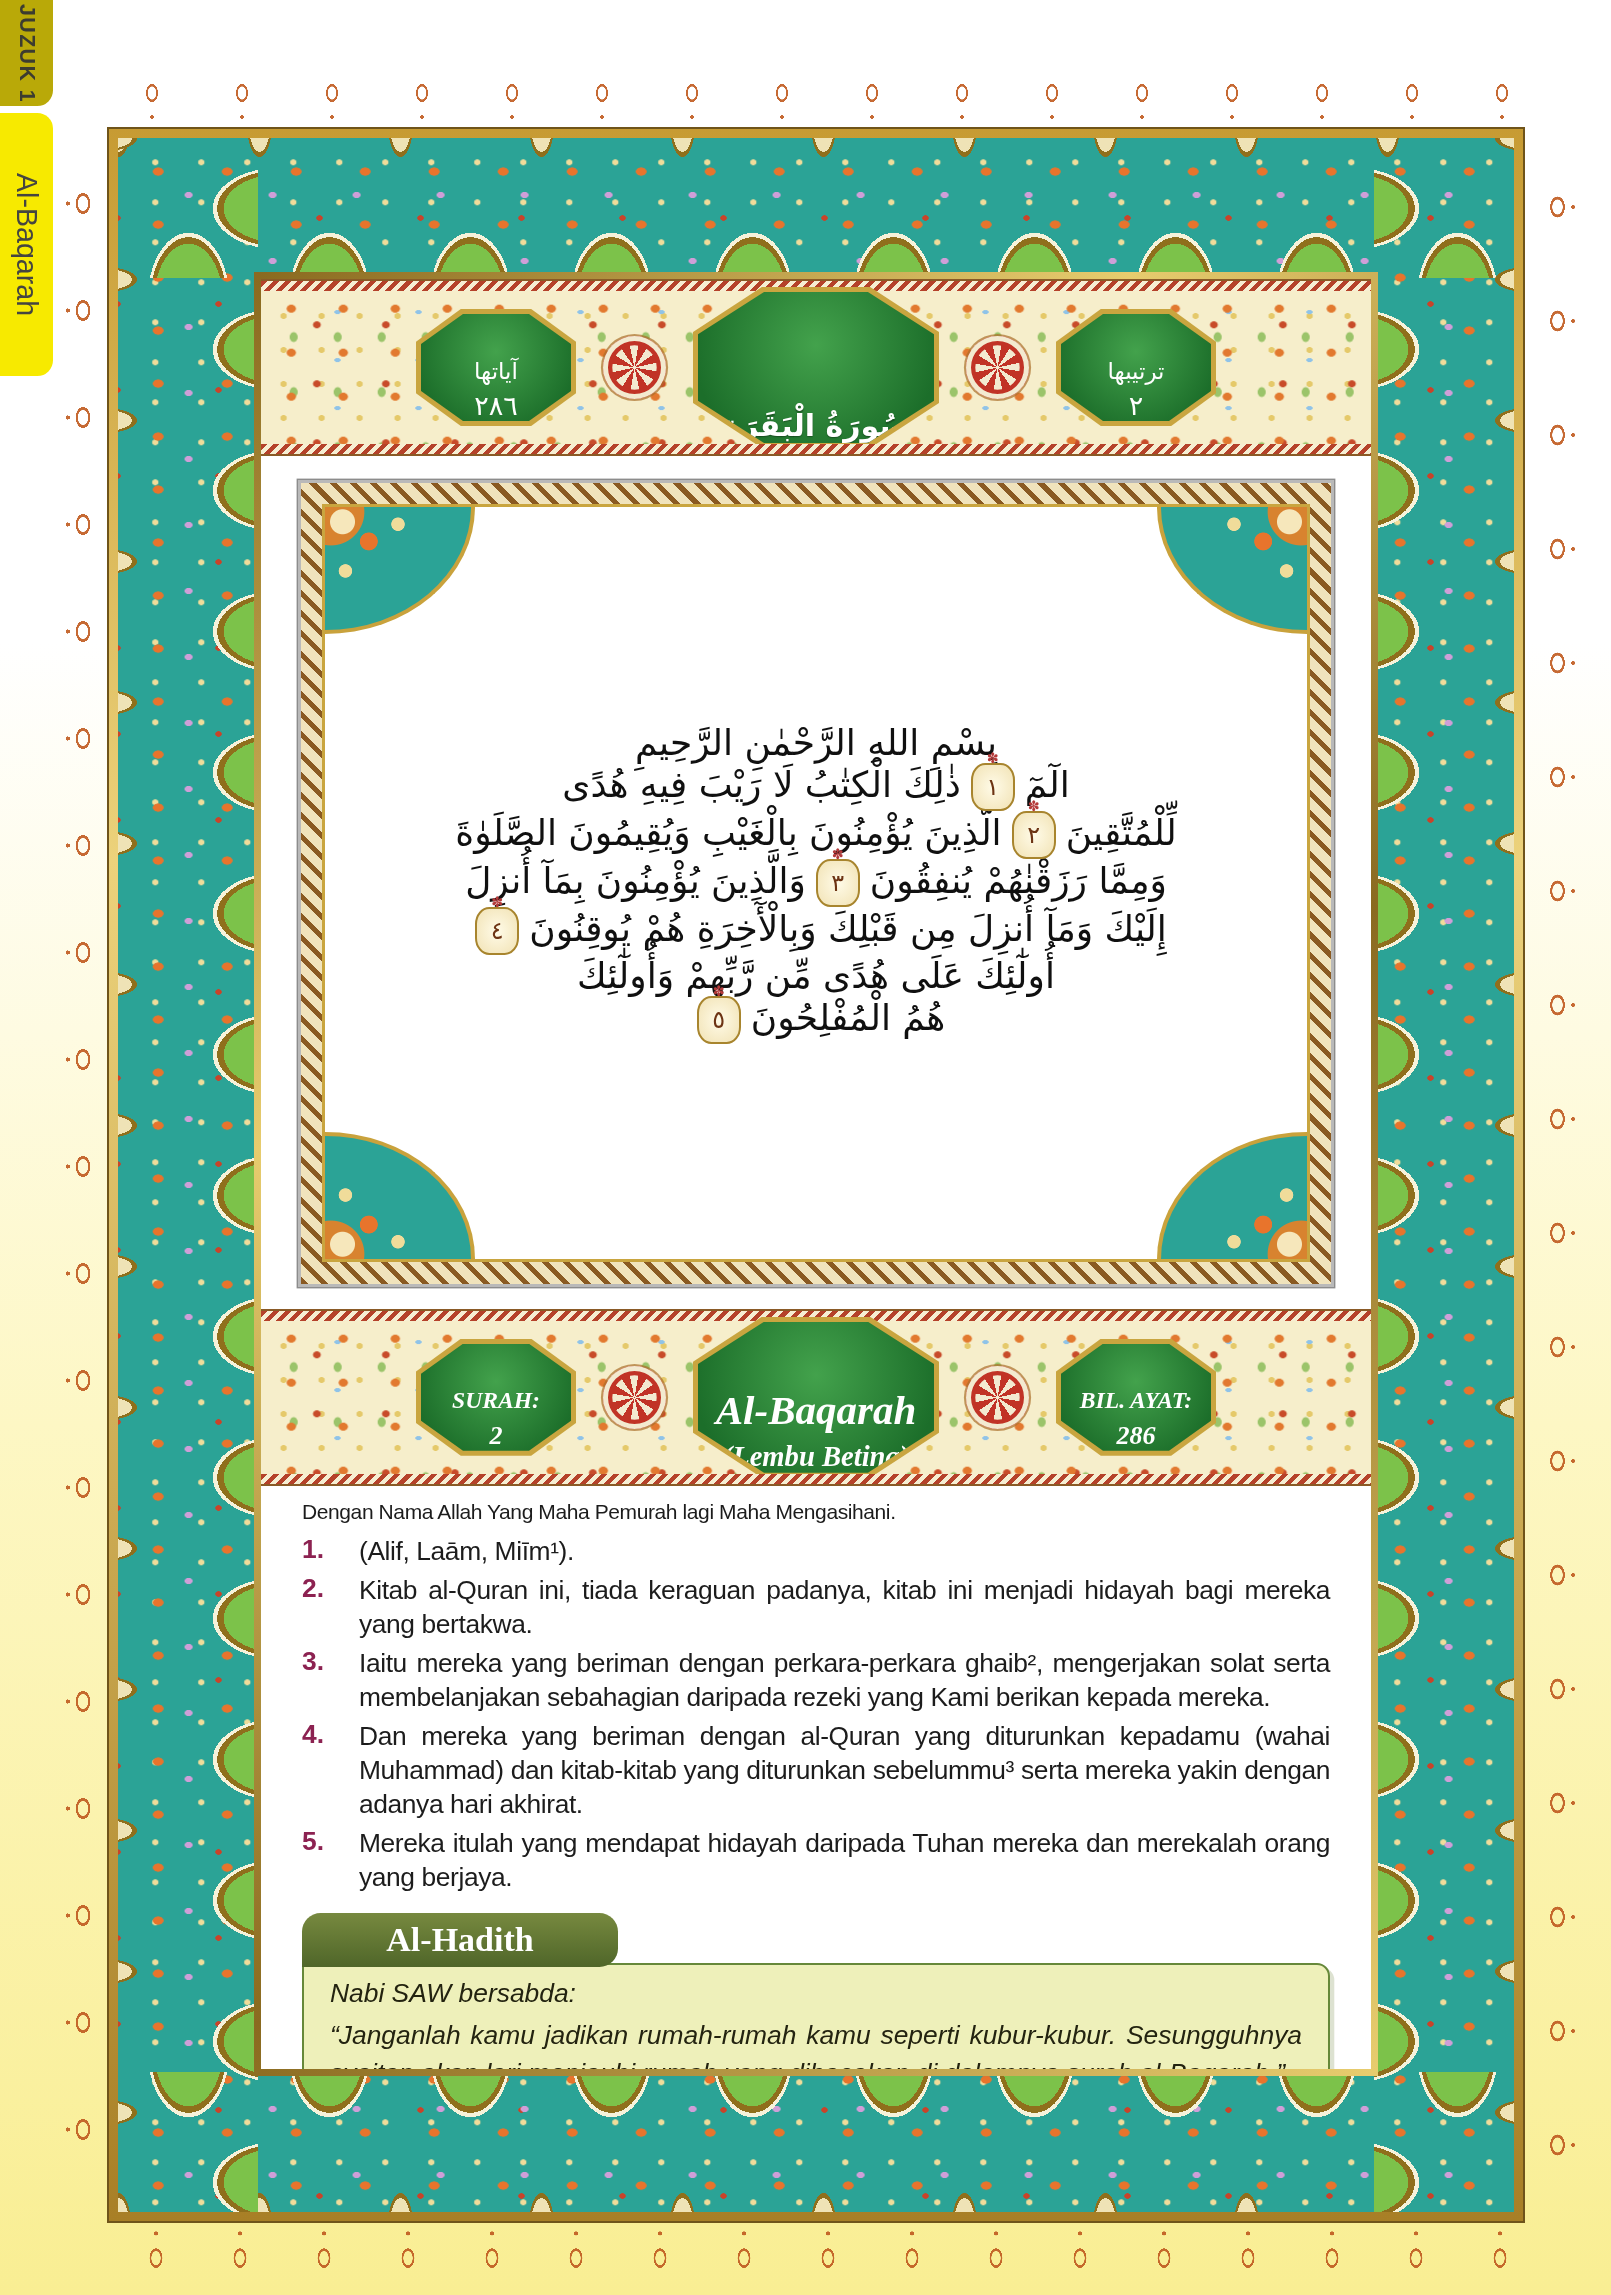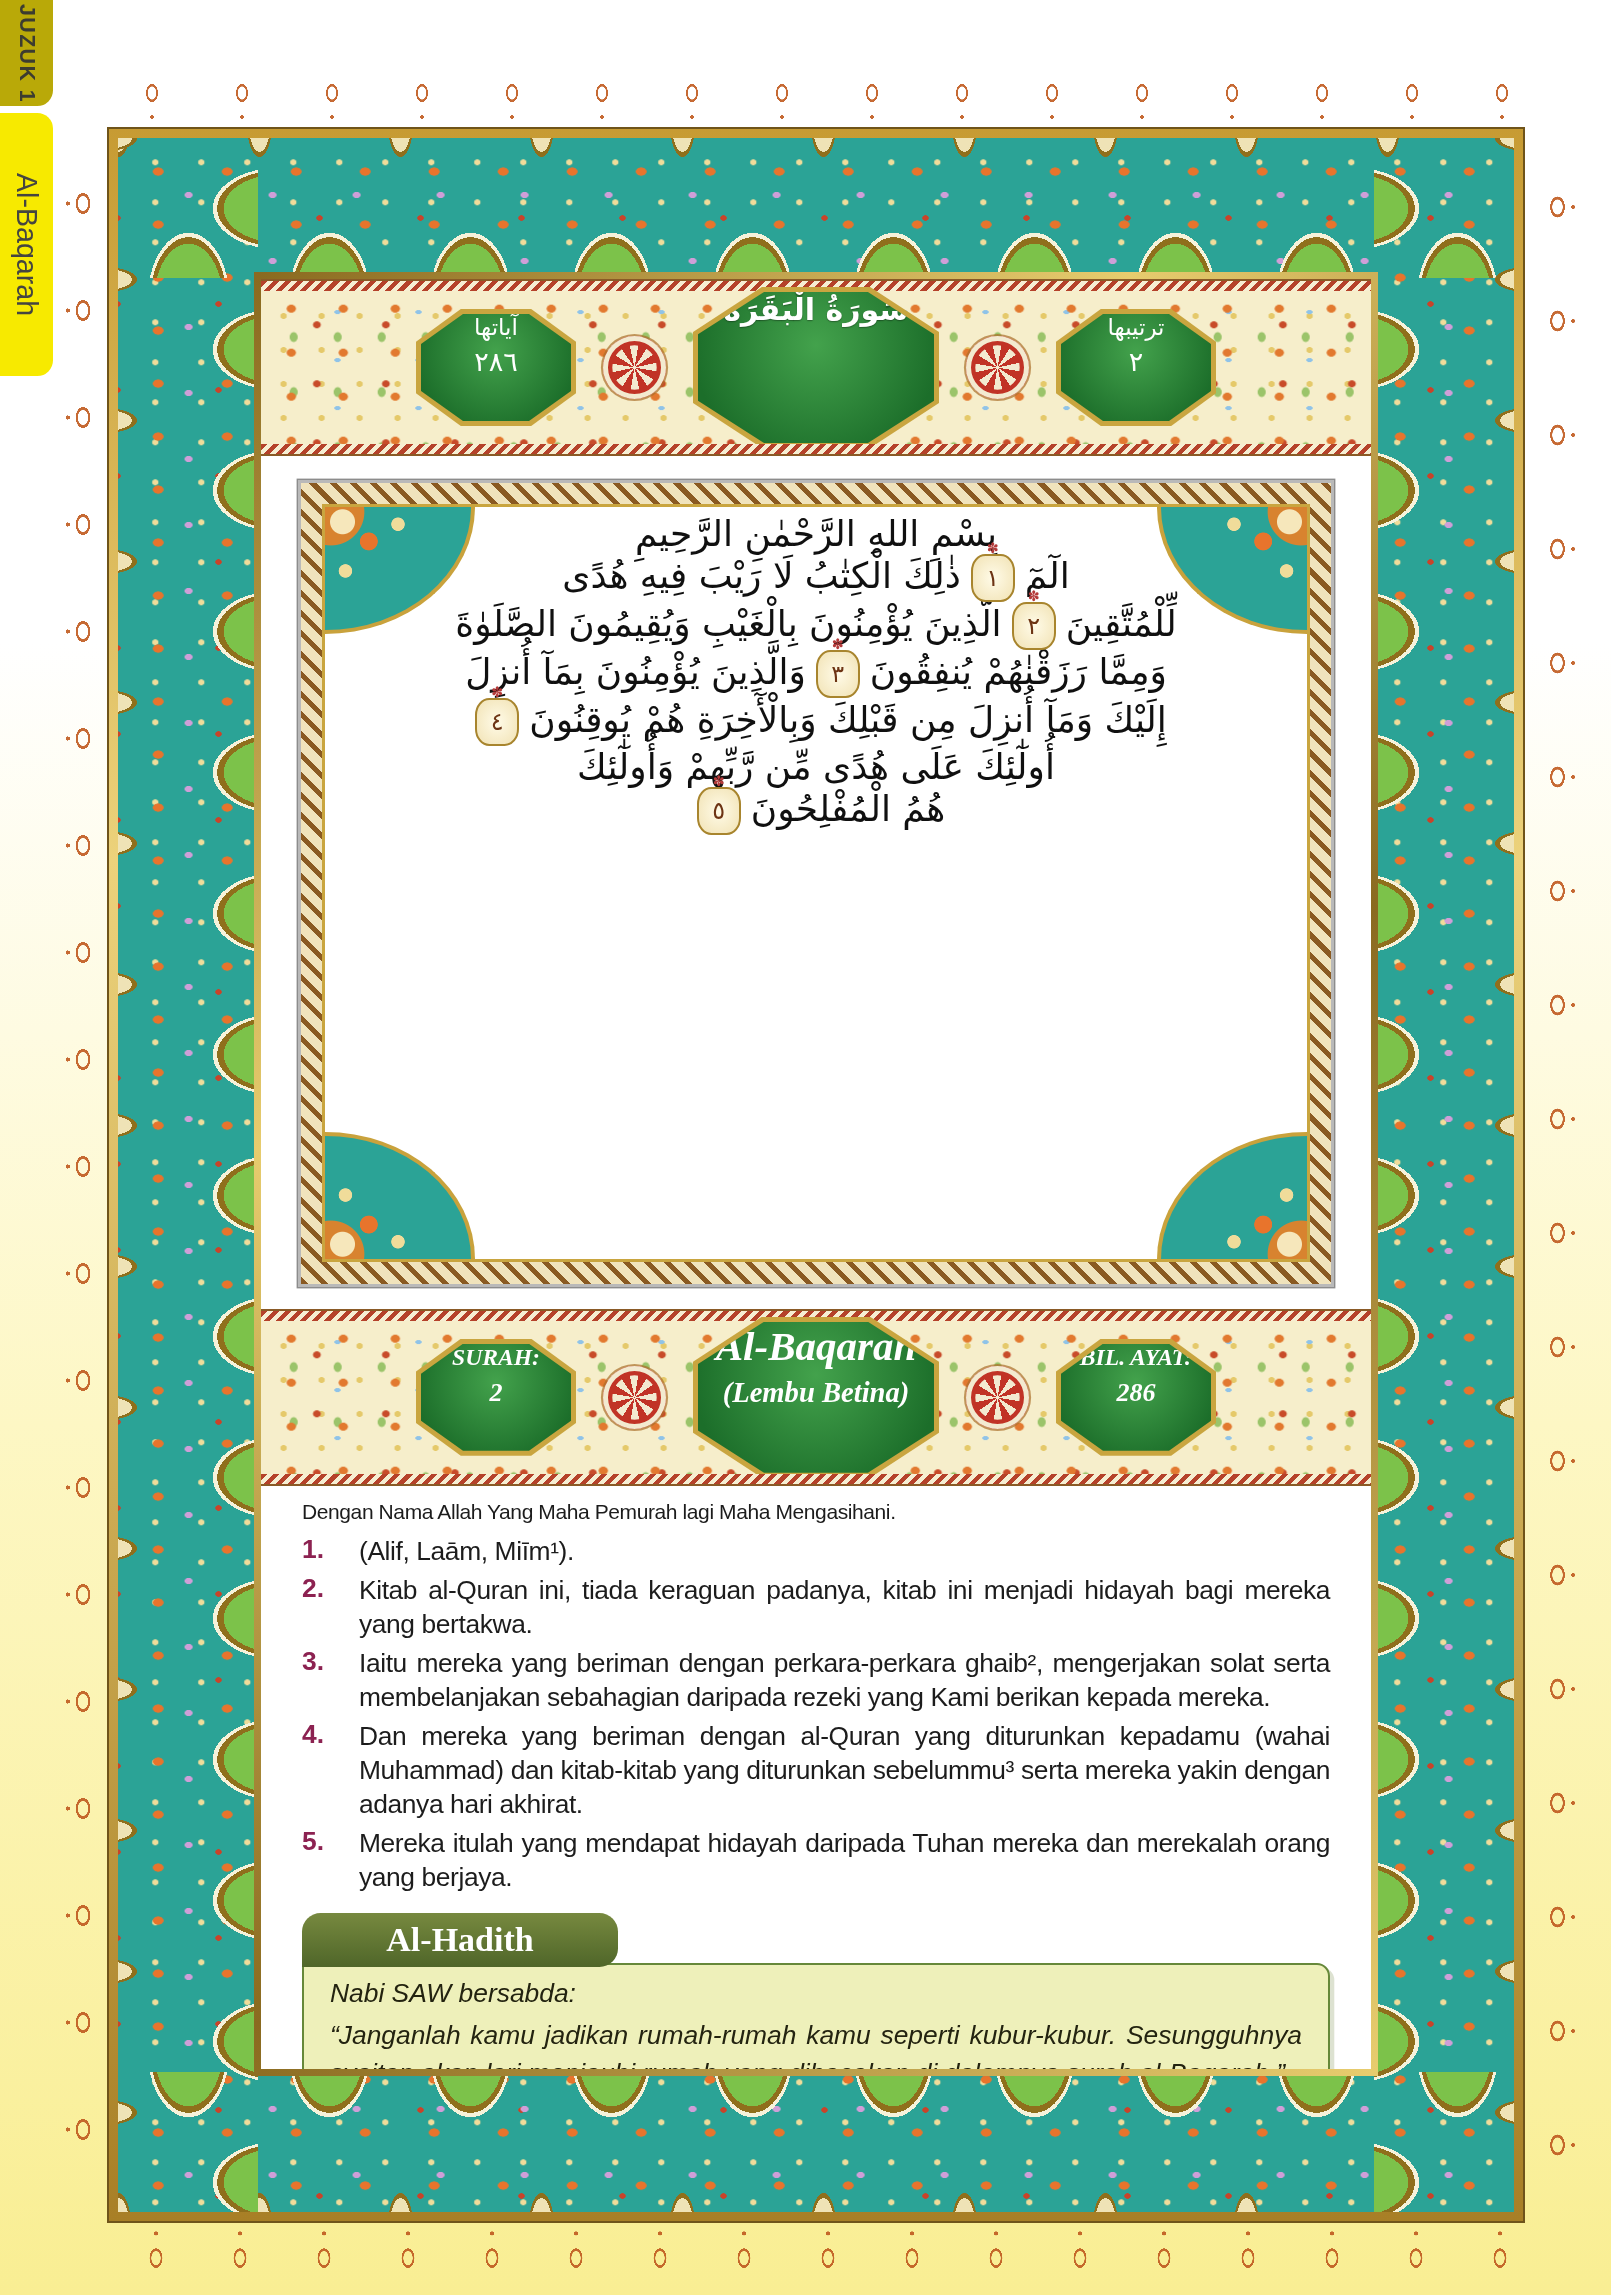--- a/index.html
+++ b/index.html
@@ -74,21 +74,21 @@
           radial-gradient(#e5c96a 0 2.9px,transparent 3.6px);
         background-size:52px 44px,69px 59px,44px 55px,81px 48px,38px 34px;
         background-position:4.3px 5.7px,21.4px 14.3px,10.7px 28.6px,36px 7.1px,3.6px 18px;
         display:flex;align-items:center;justify-content:center;gap:27px;}
   .band::before,.band::after{content:"";position:absolute;left:0;right:0;height:10px;
         background:repeating-linear-gradient(135deg,#b5422a 0 4.3px,#f6eed2 4.3px 8.6px);}
   .band::before{top:0;} .band::after{bottom:0;}
   .med-outer{background:#c9a53f;clip-path:polygon(28% 0,72% 0,100% 28%,100% 72%,72% 100%,28% 100%,0 72%,0 28%);padding:5px;flex:none;}
   .med-inner{clip-path:polygon(28% 0,72% 0,100% 28%,100% 72%,72% 100%,28% 100%,0 72%,0 28%);
              background:radial-gradient(circle at 50% 35%,#43a24c,#1c6e2a 80%);
-             display:flex;flex-direction:column;align-items:center;justify-content:flex-start;color:#fff;text-align:center;}
+             display:flex;flex-direction:column;align-items:center;justify-content:flex-end;color:#fff;text-align:center;}
   .med-small .med-inner{width:150px;height:107px;}
   .med-big .med-inner{width:236px;height:151px;}
   .rosette{flex:none;width:63px;height:63px;border-radius:50%;
      background:repeating-conic-gradient(from 10deg,#c13326 0 22.5deg,#f3ead0 22.5deg 45deg);
      box-shadow:inset 0 0 0 5px #f3ead0,inset 0 0 0 9.3px #c13326,0 0 0 2.1px rgba(170,110,40,.7);}
   .ar{font-family:"DejaVu Sans",sans-serif;direction:rtl;}
   .band-title-ar{font-size:30px;font-weight:bold;color:#fff;text-shadow:0 1.4px 1.4px rgba(0,0,0,.35);}
   .med-ar-1{font-size:23px;} .med-ar-2{font-size:27px;margin-top:5.7px;}
   .serif{font-family:"Liberation Serif",serif;}
   .info-label{font-size:23.6px;font-weight:bold;} .info-value{font-size:26px;font-weight:bold;margin-top:7.1px;}
@@ -105,21 +105,21 @@
        radial-gradient(circle at 12% 12%,#f6e7bb 0 12px,transparent 13px),
        radial-gradient(circle at 4% 4%,#d8832f 0 33px,transparent 34px),
        radial-gradient(circle at 30% 28%,#e8742c 0 8.6px,transparent 9.3px),
        radial-gradient(circle at 50% 14%,#f0dc9a 0 6.4px,transparent 7.1px),
        radial-gradient(circle at 14% 52%,#f0dc9a 0 6.4px,transparent 7.1px),#2ba396;
      border-right:4.3px solid #c9a23c;border-bottom:4.3px solid #c9a23c;border-bottom-right-radius:100%;}
   .fan-tl{left:0;top:0;}
   .fan-tr{right:0;top:0;transform:scaleX(-1);}
   .fan-bl{left:0;bottom:0;transform:scaleY(-1);}
   .fan-br{right:0;bottom:0;transform:scale(-1,-1);}
-  .qlines{position:absolute;inset:5.7px 129px;display:flex;flex-direction:column;justify-content:flex-start;
+  .qlines{position:absolute;inset:5.7px 129px;display:flex;flex-direction:column;justify-content:center;
           direction:rtl;text-align:center;}
   .qline{font-family:"DejaVu Sans",sans-serif;font-size:36px;color:#101010;white-space:nowrap;}
   .ayah{position:relative;display:inline-flex;align-items:center;justify-content:center;
         width:40px;height:44px;margin:0 10px;vertical-align:middle;
         background:radial-gradient(#fffbe8,#f1e2b4);border:2.1px solid #a8852e;border-radius:14.3px/17px;
         font-size:24px;color:#6d3414;}
   .ayah::before{content:"✽";position:absolute;top:-15.7px;left:50%;transform:translateX(-50%);
         font-size:14.3px;color:#b43a3a;}
   
   .translation{flex:none;margin:14.3px 41px 0 41px;color:#1c1c1c;}

